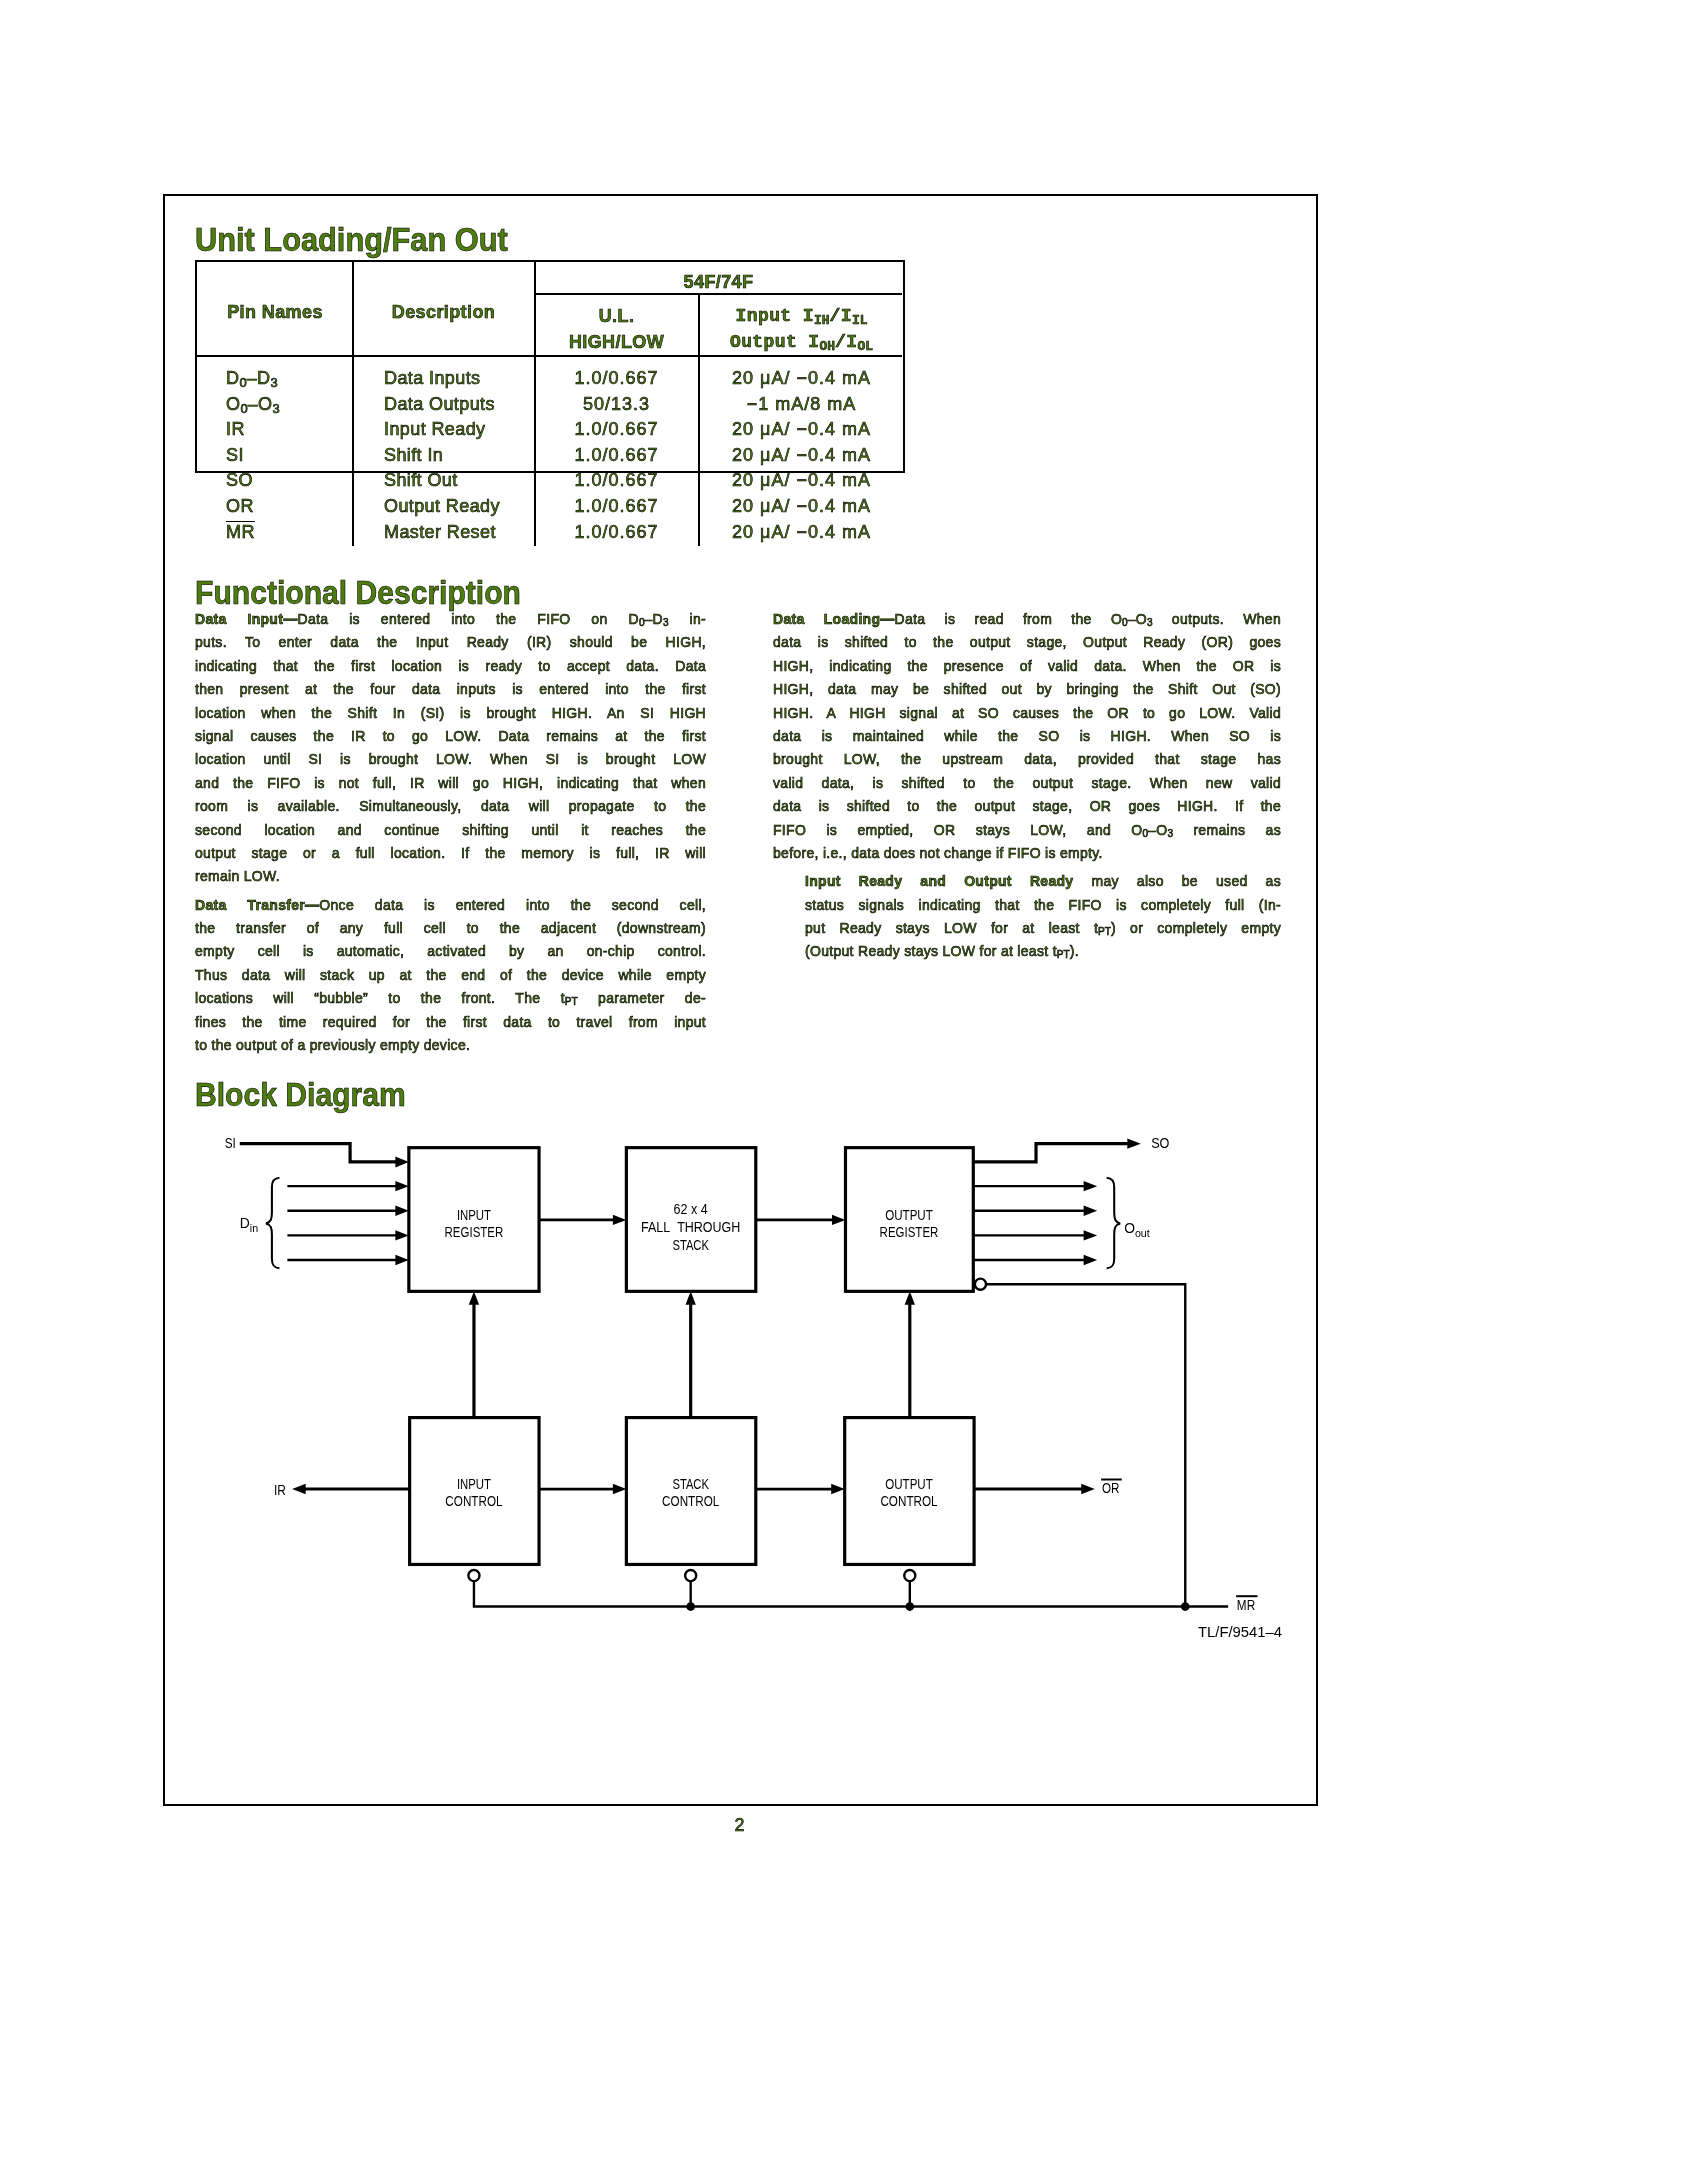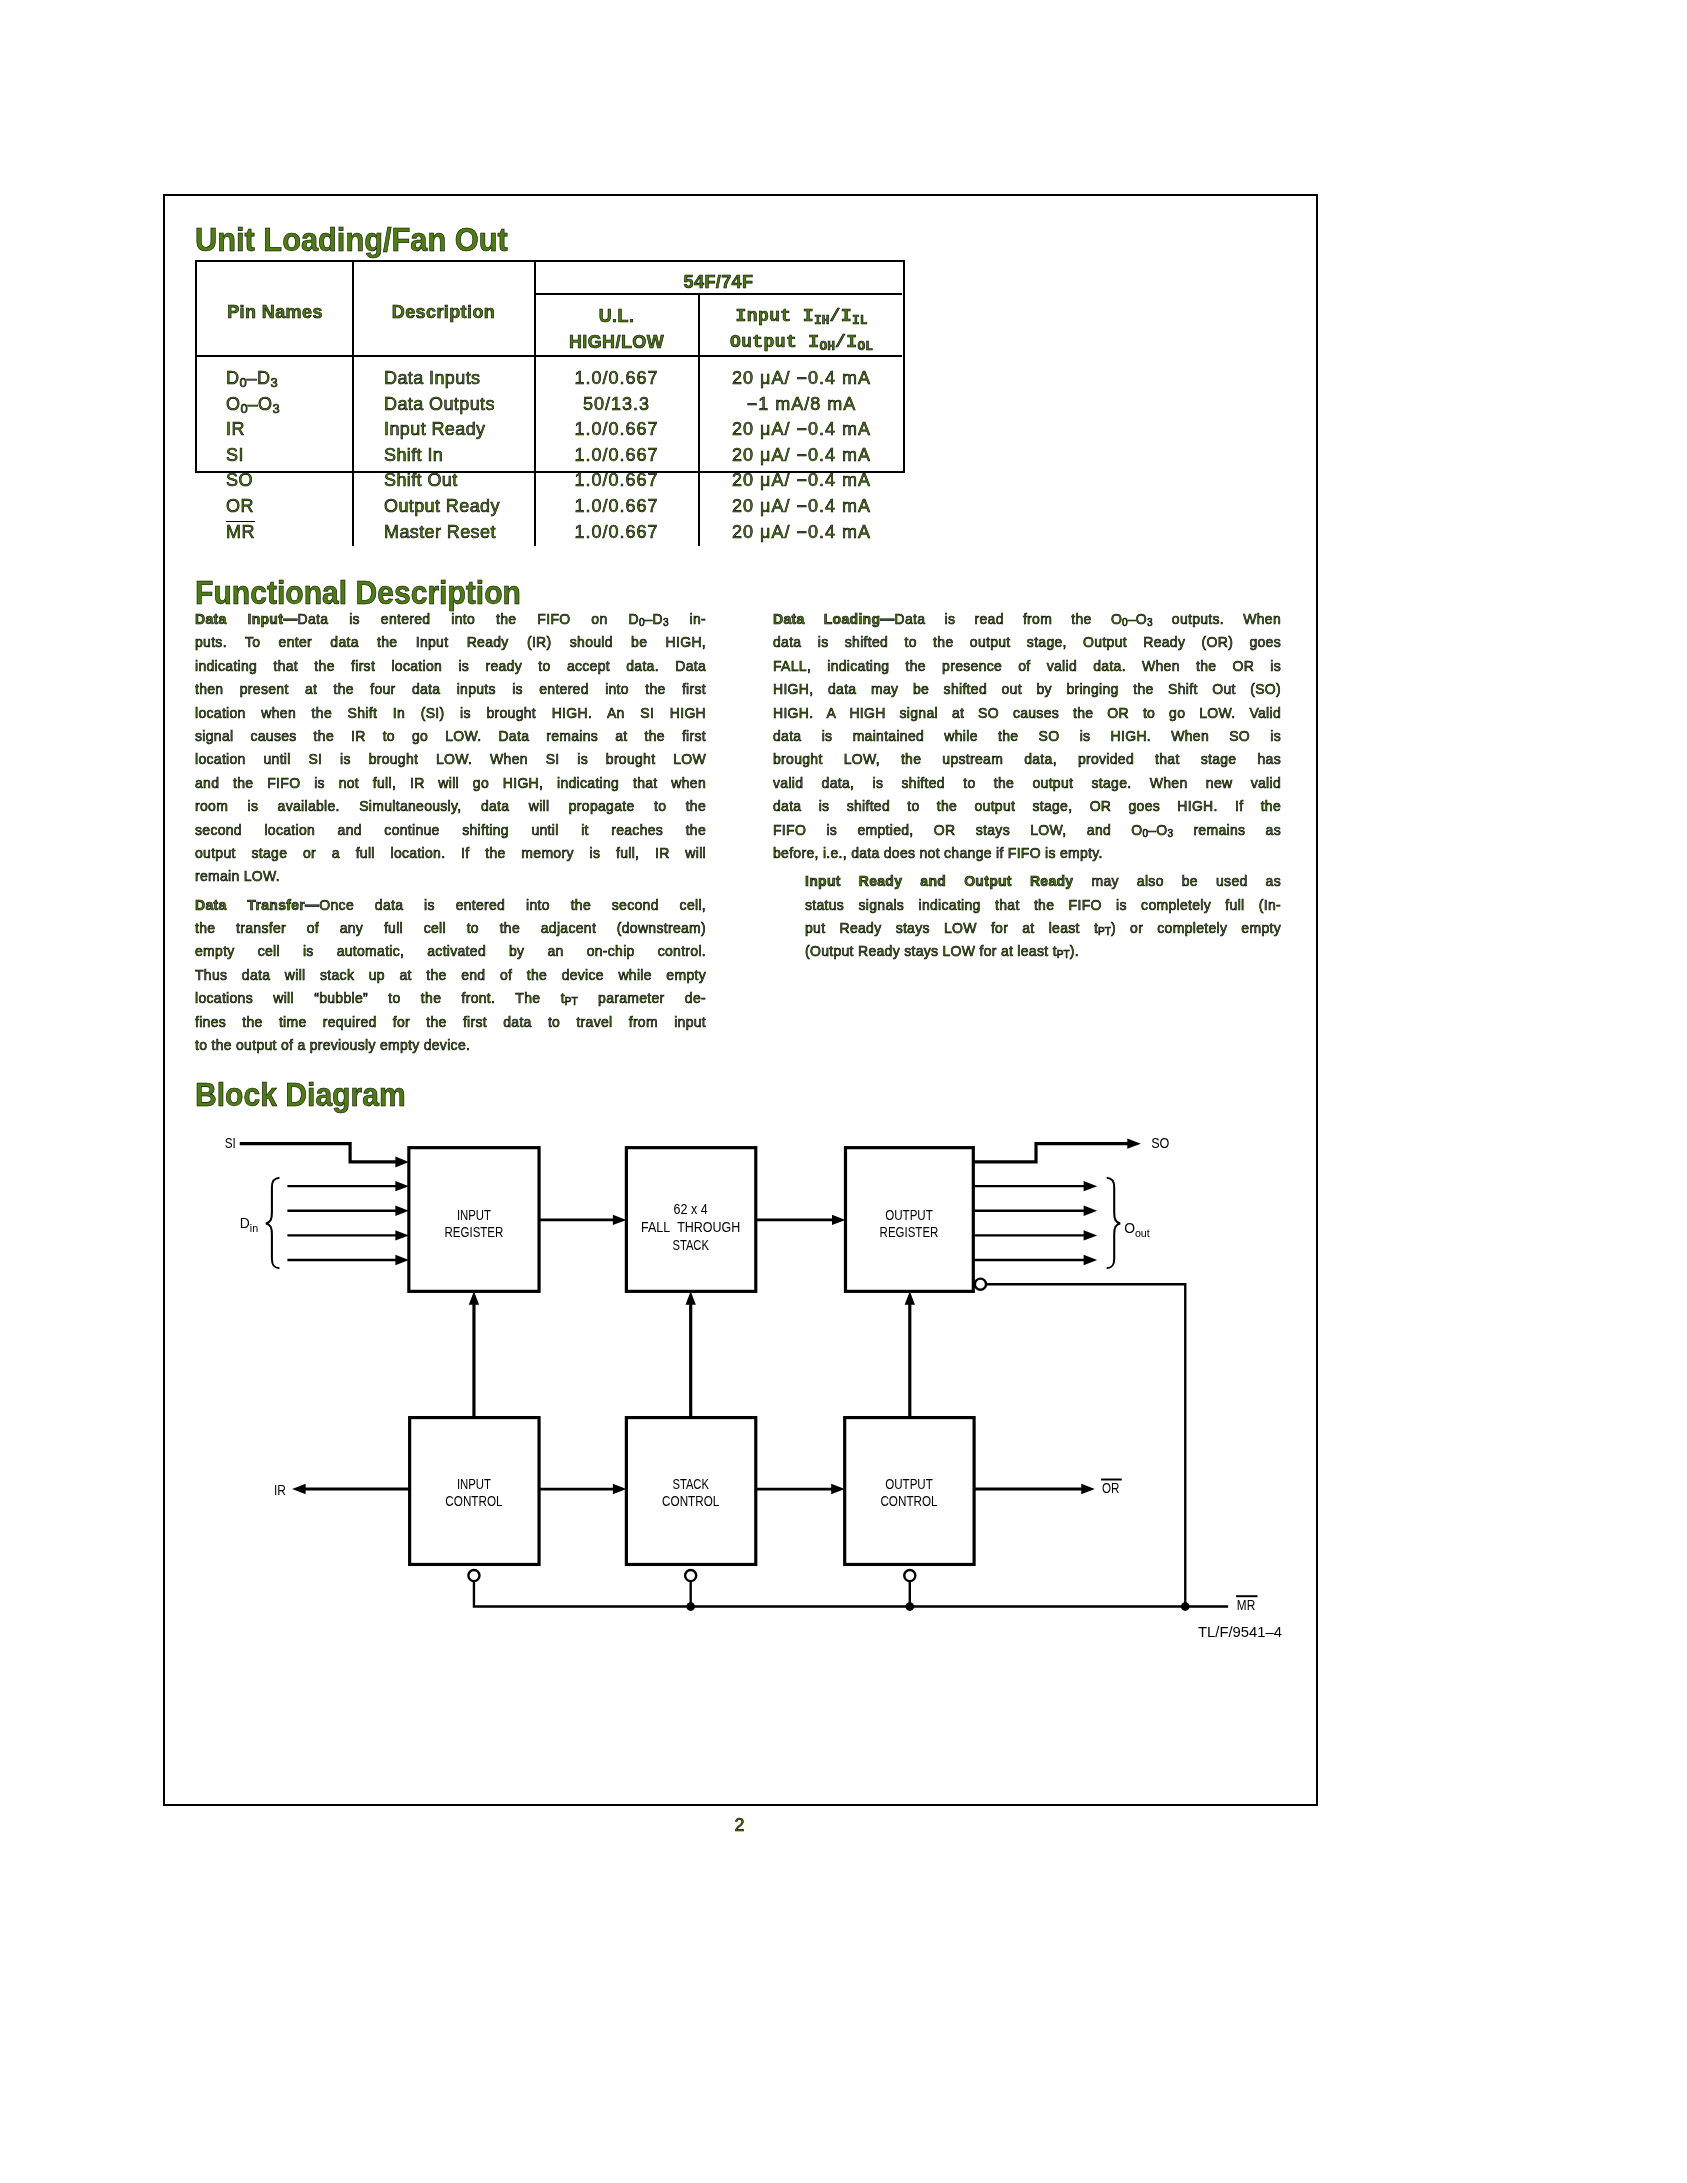--- a/index.html
+++ b/index.html
@@ -87,21 +87,21 @@
     <div class="jl">fines the time required for the first data to travel from input</div>
     <div class="ll">to the output of a previously empty device.</div>
   </div>
 </div>
 
 <div class="col" style="left:773px;top:608px;width:508px;">
 
   <div class="jp">
     <div class="jl"><b>Data Loading—</b>Data is read from the O<sub>0</sub>–O<sub>3</sub> outputs. When</div>
     <div class="jl">data is shifted to the output stage, Output Ready (OR) goes</div>
-    <div class="jl">FALL, indicating the presence of valid data. When the OR is</div>
+    <div class="jl">HIGH, indicating the presence of valid data. When the OR is</div>
     <div class="jl">HIGH, data may be shifted out by bringing the Shift Out (SO)</div>
     <div class="jl">HIGH. A HIGH signal at SO causes the OR to go LOW. Valid</div>
     <div class="jl">data is maintained while the SO is HIGH. When SO is</div>
     <div class="jl">brought LOW, the upstream data, provided that stage has</div>
     <div class="jl">valid data, is shifted to the output stage. When new valid</div>
     <div class="jl">data is shifted to the output stage, OR goes HIGH. If the</div>
     <div class="jl">FIFO is emptied, OR stays LOW, and O<sub>0</sub>–O<sub>3</sub> remains as</div>
     <div class="ll">before, i.e., data does not change if FIFO is empty.</div>
   </div>
 

